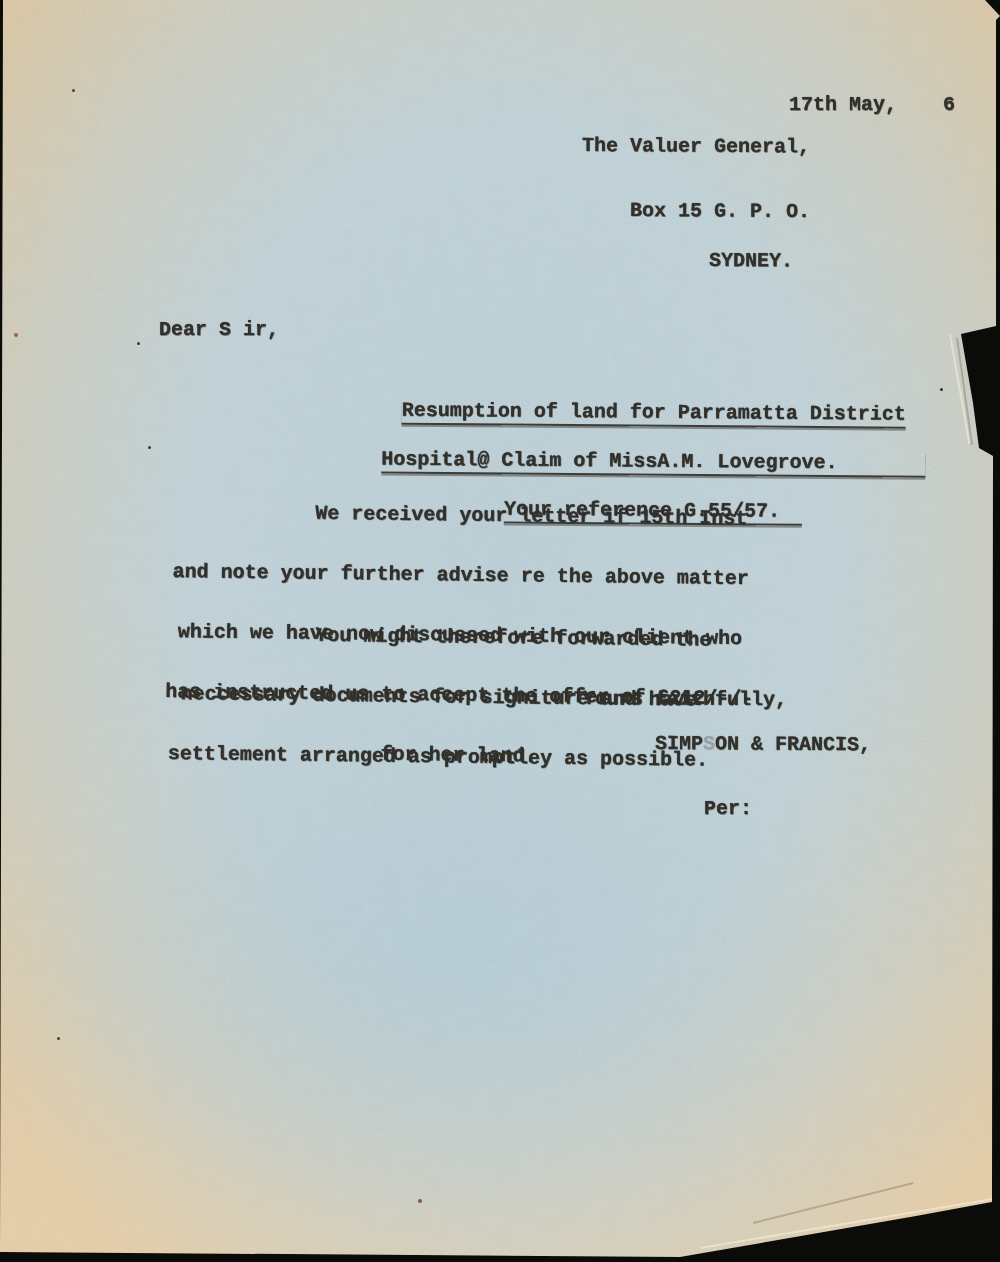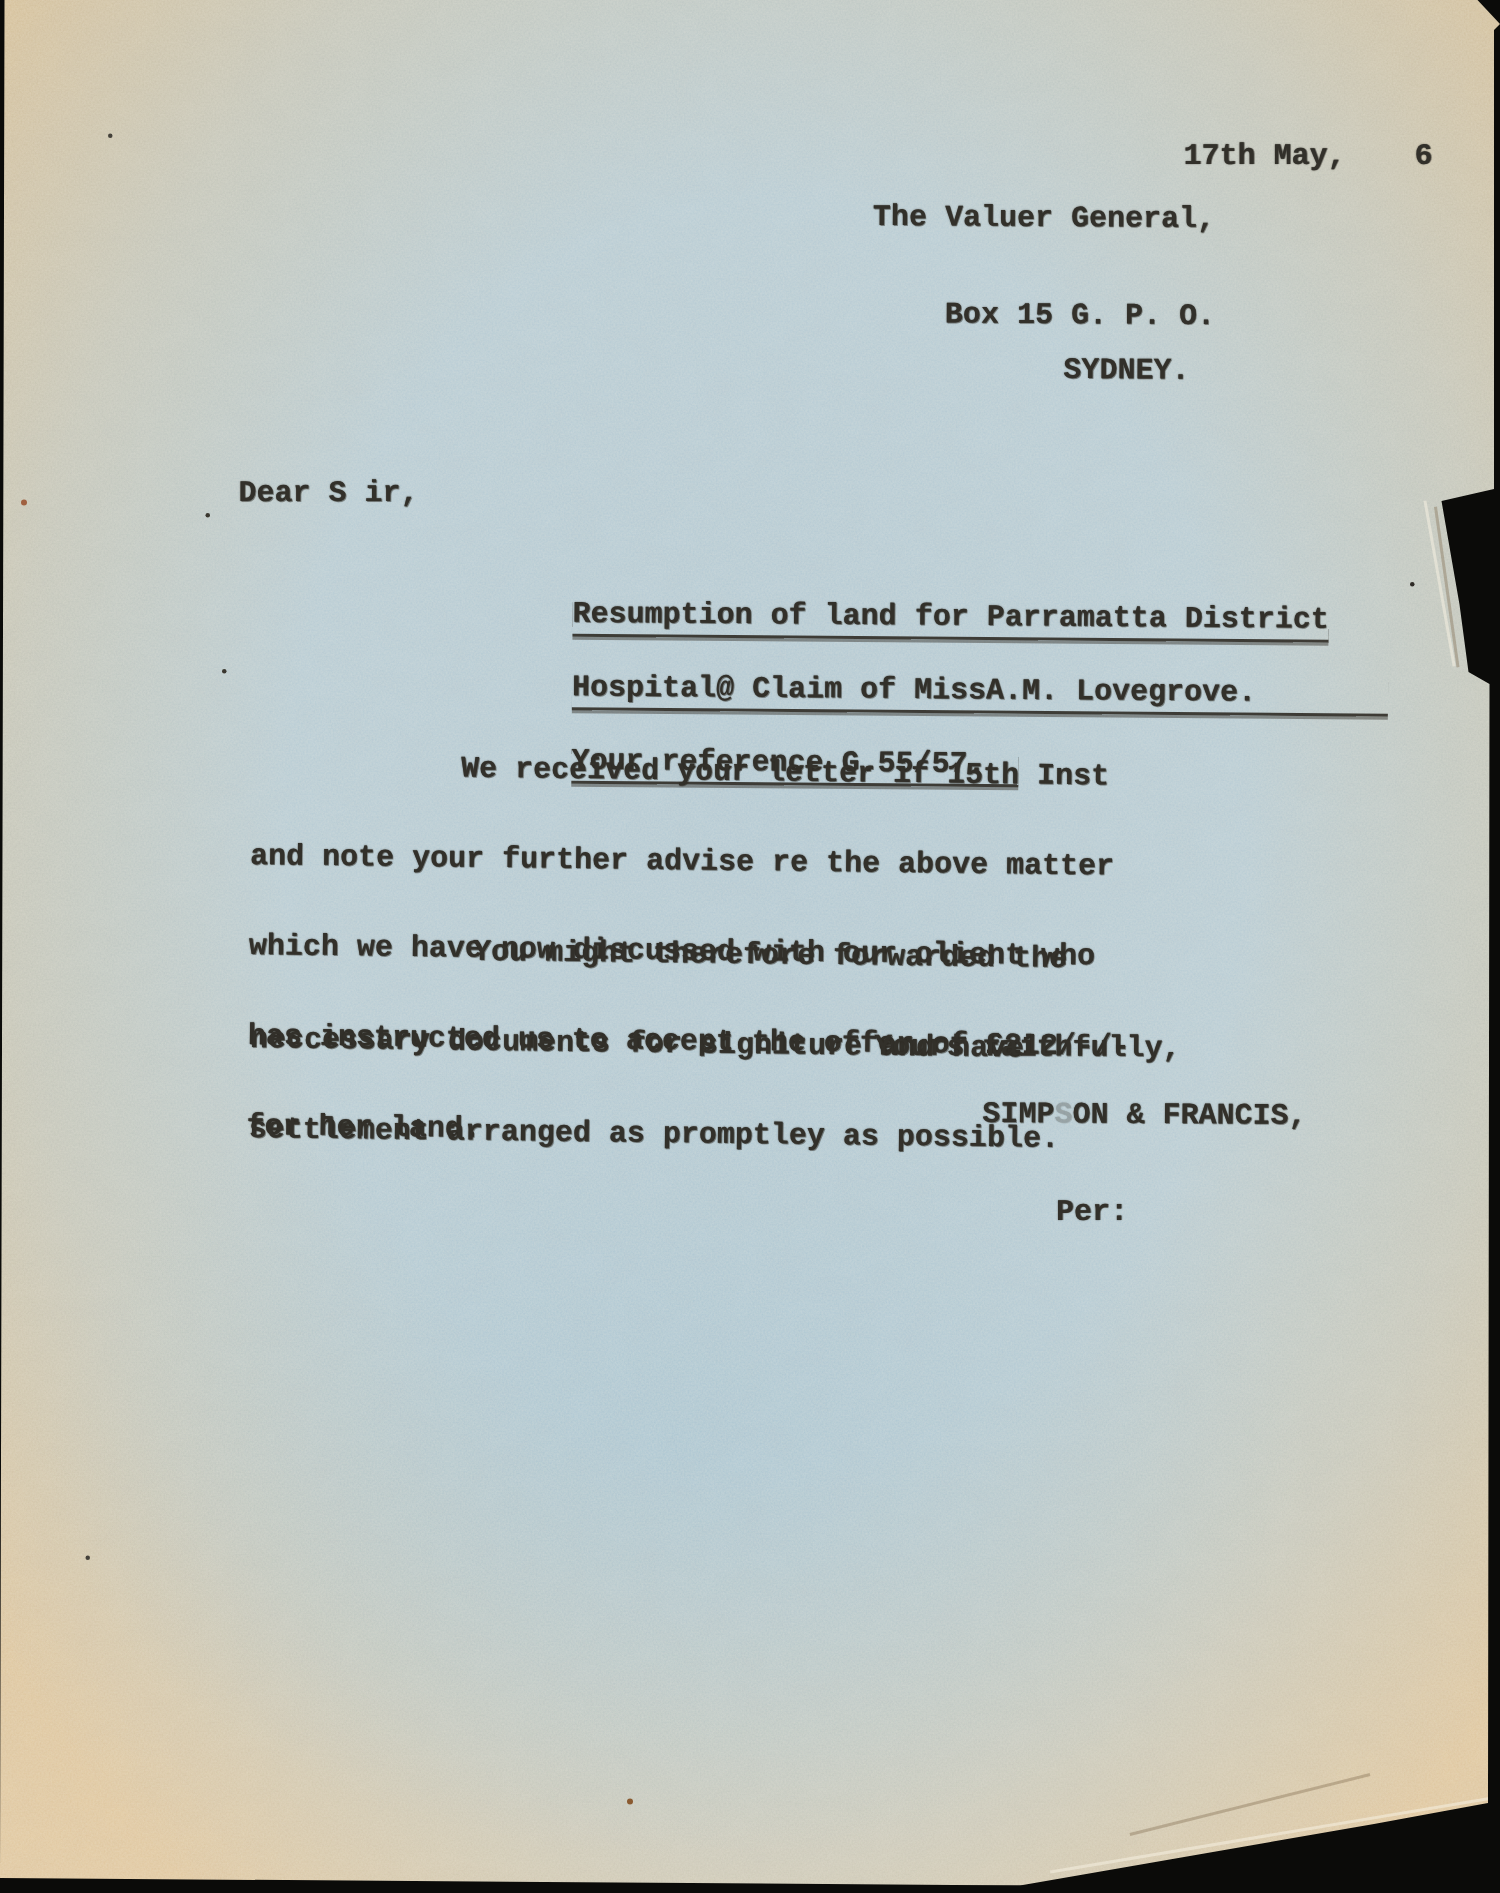--- a/index.html
+++ b/index.html
@@ -3,21 +3,21 @@
 <meta charset="utf-8">
 <style>
   html, body { margin: 0; padding: 0; }
   body {
     width: 1000px; height: 1262px;
     background: #0b0b09;
     overflow: hidden;
     position: relative;
     font-family: "Liberation Mono", "DejaVu Sans Mono", monospace;
   }
-  .scan { position: absolute; inset: 0; }
+  .scan { position: absolute; inset: 0; text-align: center; }
   .paper {
     position: absolute; inset: 0;
     background:
       radial-gradient(42% 22% at 45% 76%, rgba(165,195,210,0.55) 0%, rgba(165,195,210,0) 100%),
       radial-gradient(76% 80% at 51% 44%, #b4cad5 0%, #b9cdd6 42%, rgba(186,205,214,0.55) 66%, rgba(200,210,212,0) 86%),
       linear-gradient(180deg, #d6c19b 0%, #d5c19c 55%, #e2c9a1 100%);
     clip-path: polygon(
       3px 0px, 985px 0px, 1000px 16px, 996px 20px,
       996px 326px, 961px 334px, 973px 403px, 979px 448px, 993px 456px,
       992px 1202px, 916px 1216px, 680px 1257px, 0px 1252px
@@ -91,21 +91,21 @@
     <div class="speck" style="left:148px; top:446px; width:3px; height:3px; background:#3a372f;"></div>
     <div class="speck" style="left:57px;  top:1037px; width:3px; height:3px; background:#44413a;"></div>
     <div class="speck" style="left:418px; top:1199px; width:4px; height:4px; background:#8a5a30;"></div>
     <div class="speck" style="left:14px;  top:333px; width:4px; height:4px; background:#a06040;"></div>
 
     <div class="txt" style="left:789px; top:95px;">17th May,</div>
     <div class="txt" style="left:943px; top:95px;">6</div>
 
     <div class="txt tilt-sm" style="left:582px; top:136px;">The Valuer General,</div>
     <div class="txt tilt-sm" style="left:630px; top:201px;">Box 15 G. P. O.</div>
-    <div class="txt tilt-sm" style="left:709px; top:238px;">SYDNEY.</div>
+    <div class="txt tilt-sm" style="left:709px; top:251px;">SYDNEY.</div>
 
     <div class="txt" style="left:159px; top:320px;">Dear S ir,</div>
 
     <div class="txt subject-block" style="left:310px; top:377px;">
       <span class="subject-line">Resumption of land for Parramatta District</span><br>
       <span class="subject-line pad-underline-lg">Hospital@ Claim of MissA.M. Lovegrove.</span><br>
       <span class="subject-line pad-underline-sm">Your reference G.55/57.</span>
     </div>
 
     <div class="txt para" style="left:168px; top:462px;">

